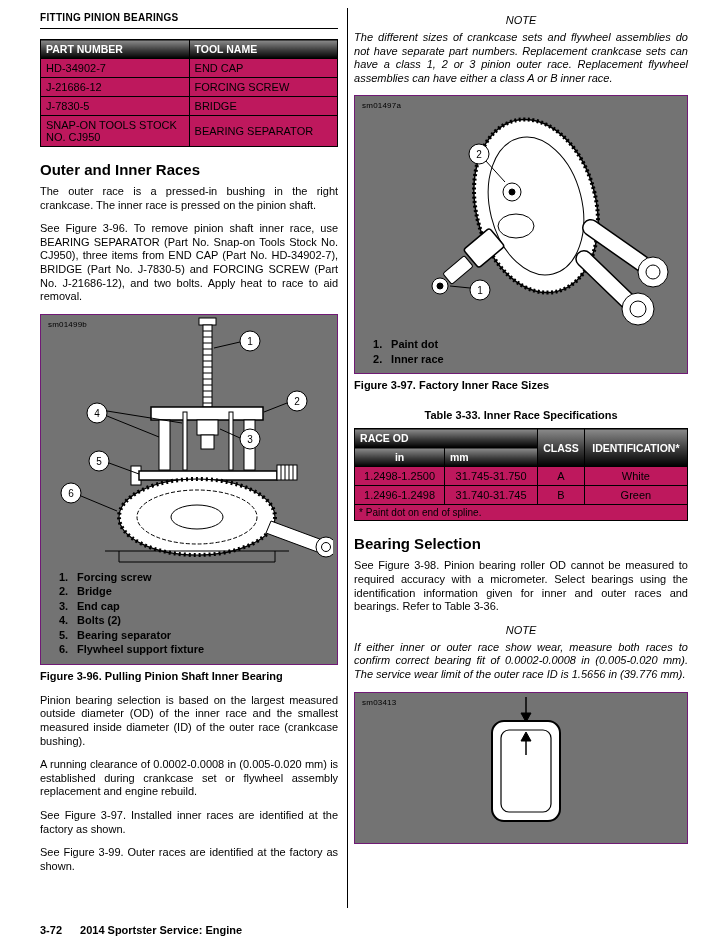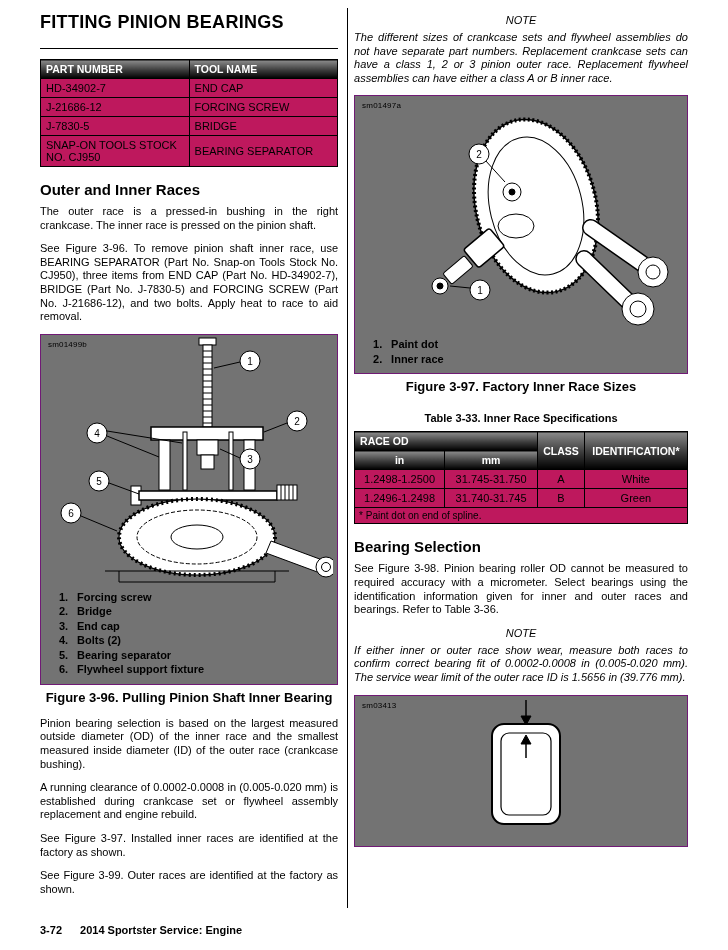--- a/index.html
+++ b/index.html
@@ -4,42 +4,42 @@
 <style>
   * { margin:0; padding:0; box-sizing:border-box; }
   html,body { background:#e8e8e8; }
   body { width:728px; height:950px; margin:0 auto; position:relative; overflow:hidden;
          background:#fff; color:#000; font-family:"Liberation Sans", sans-serif; }
   .page { display:flex; padding:12px 40px 0 40px; }
   .col-left  { width:300px; }
   .col-right { width:336px; margin-left:16px; }
   .divider { position:absolute; top:8px; left:347px; width:1px; height:900px; background:#000; }
 
-  .page-title { font-size:18px; font-weight:bold; letter-spacing:.3px;
-                border-bottom:1.7px solid #000; padding-bottom:15px; margin-bottom:10px; }
+  .page-title { font-size:10px; font-weight:bold; letter-spacing:.3px;
+                border-bottom:1.7px solid #000; padding-bottom:5px; margin-bottom:10px; }
   .section-heading { font-size:15px; font-weight:bold; margin:6px 0 7px; }
   .para { font-size:11px; line-height:13.6px; text-align:justify; margin-bottom:10px; }
   .note-label { text-align:center; font-style:italic; font-size:11px; margin:2px 0 5px; }
   .note-text { font-style:italic; }
 
   table.data { border-collapse:collapse; width:100%; margin-bottom:14px; }
   table.data th { background:linear-gradient(180deg,#8a8a8a 0%,#3a3a3a 55%,#000 100%);
                   color:#fff; font-size:10.5px; font-weight:bold;
                   border:1px solid #000; padding:3px 5px; text-align:left; }
   table.data td { border:1px solid #000; font-size:11px; padding:3px 5px; background:#be185d; }
   table.spec th, table.spec td { text-align:center; }
   table.spec td.footnote-cell { text-align:left; font-size:10px; padding:2px 4px; }
   .table-title { text-align:center; font-weight:bold; font-size:11px; margin:4px 0 7px; }
 
   .figure-box { border:1px solid #701a75; position:relative; padding:0 4px 2px 4px; margin-bottom:4px; background:#737373; }
   .fig-code { position:absolute; top:5px; left:7px; font-size:8px; letter-spacing:.2px; }
   .legend { padding:3px 0 5px 14px; }
   .legend-row { display:flex; font-weight:bold; font-size:11px; line-height:14.5px; }
   .legend-num { width:18px; flex:none; }
-  .fig-caption { text-align:center; font-weight:bold; font-size:13px; margin:5px 0 12px; }
+  .fig-caption { font-weight:bold; font-size:11px; margin:5px 0 12px; }
 
   svg { display:block; margin:0 auto; }
   svg text.callout-num { font-family:"Liberation Sans",sans-serif; font-size:10px; }
 
   .footer { position:absolute; left:40px; bottom:14px; font-size:11px; font-weight:bold; }
   .footer .footer-page { margin-right:18px; }
 </style>
 </head>
 <body>
 
@@ -268,21 +268,21 @@
           <col style="width:31%">
         </colgroup>
       <tbody>
           <tr>
         <th colspan="2" style="text-align:left;">RACE OD</th>
         <th rowspan="2" style="text-align:center;">CLASS</th>
         <th rowspan="2" style="text-align:center;">IDENTIFICATION*</th>
       </tr>
       <tr>
         <th style="text-align:center;">in</th>
-        <th style="text-align:center;">mm</th>
+        <th style="text-align:left;">mm</th>
       </tr>
       <tr>
         <td>1.2498-1.2500</td>
         <td>31.745-31.750</td>
         <td>A</td>
         <td>White</td>
       </tr>
       <tr>
         <td>1.2496-1.2498</td>
         <td>31.740-31.745</td>

